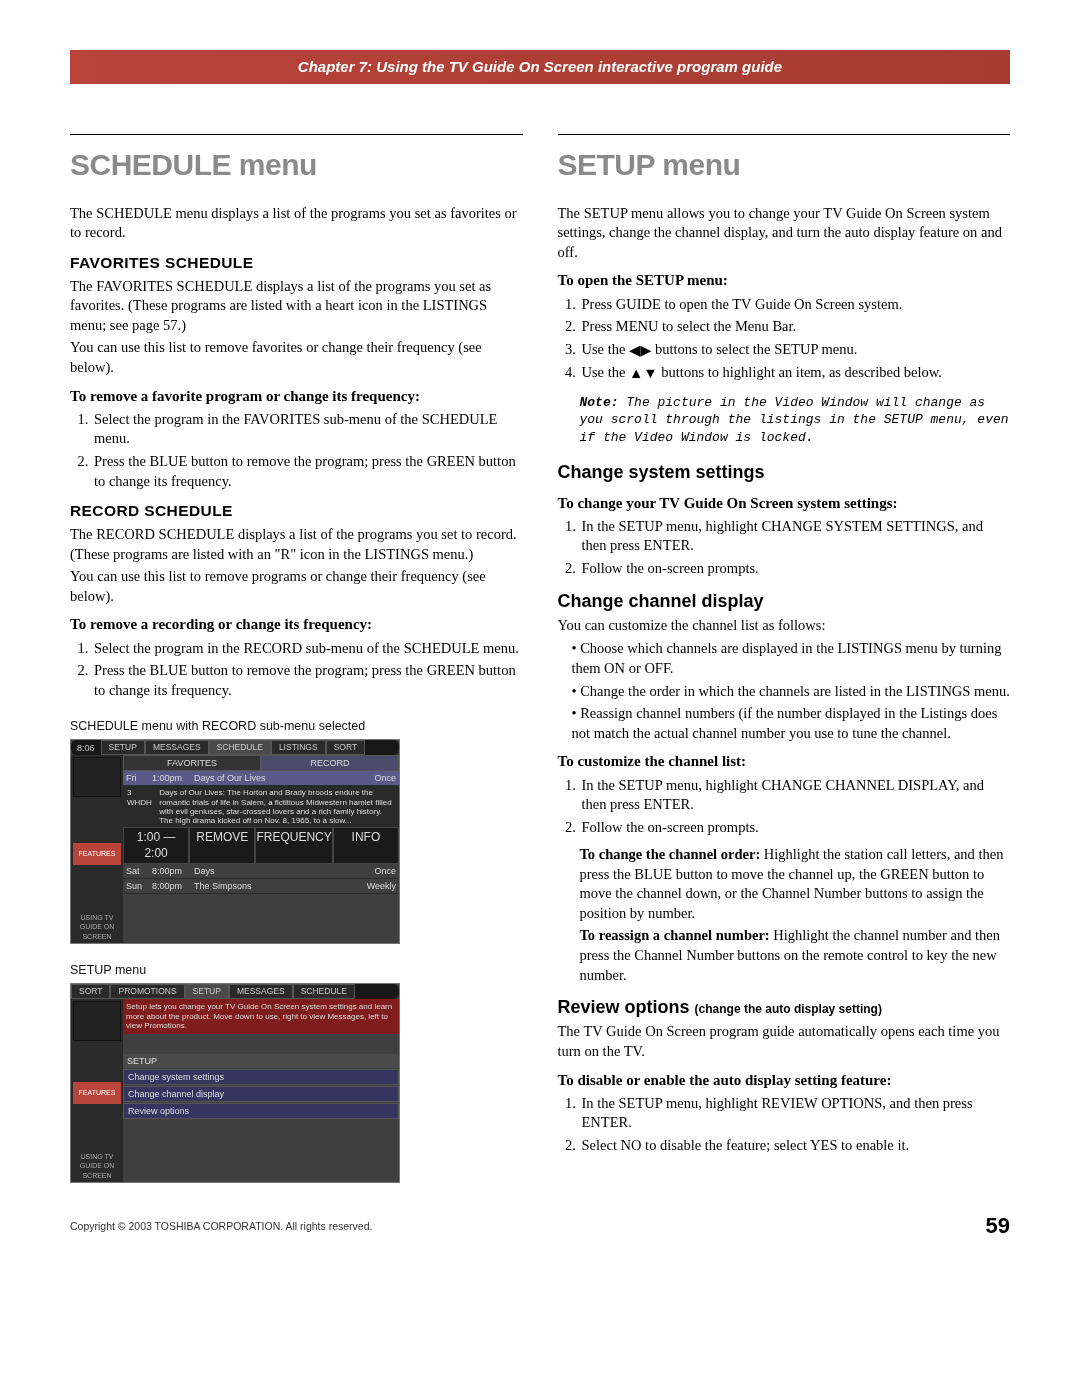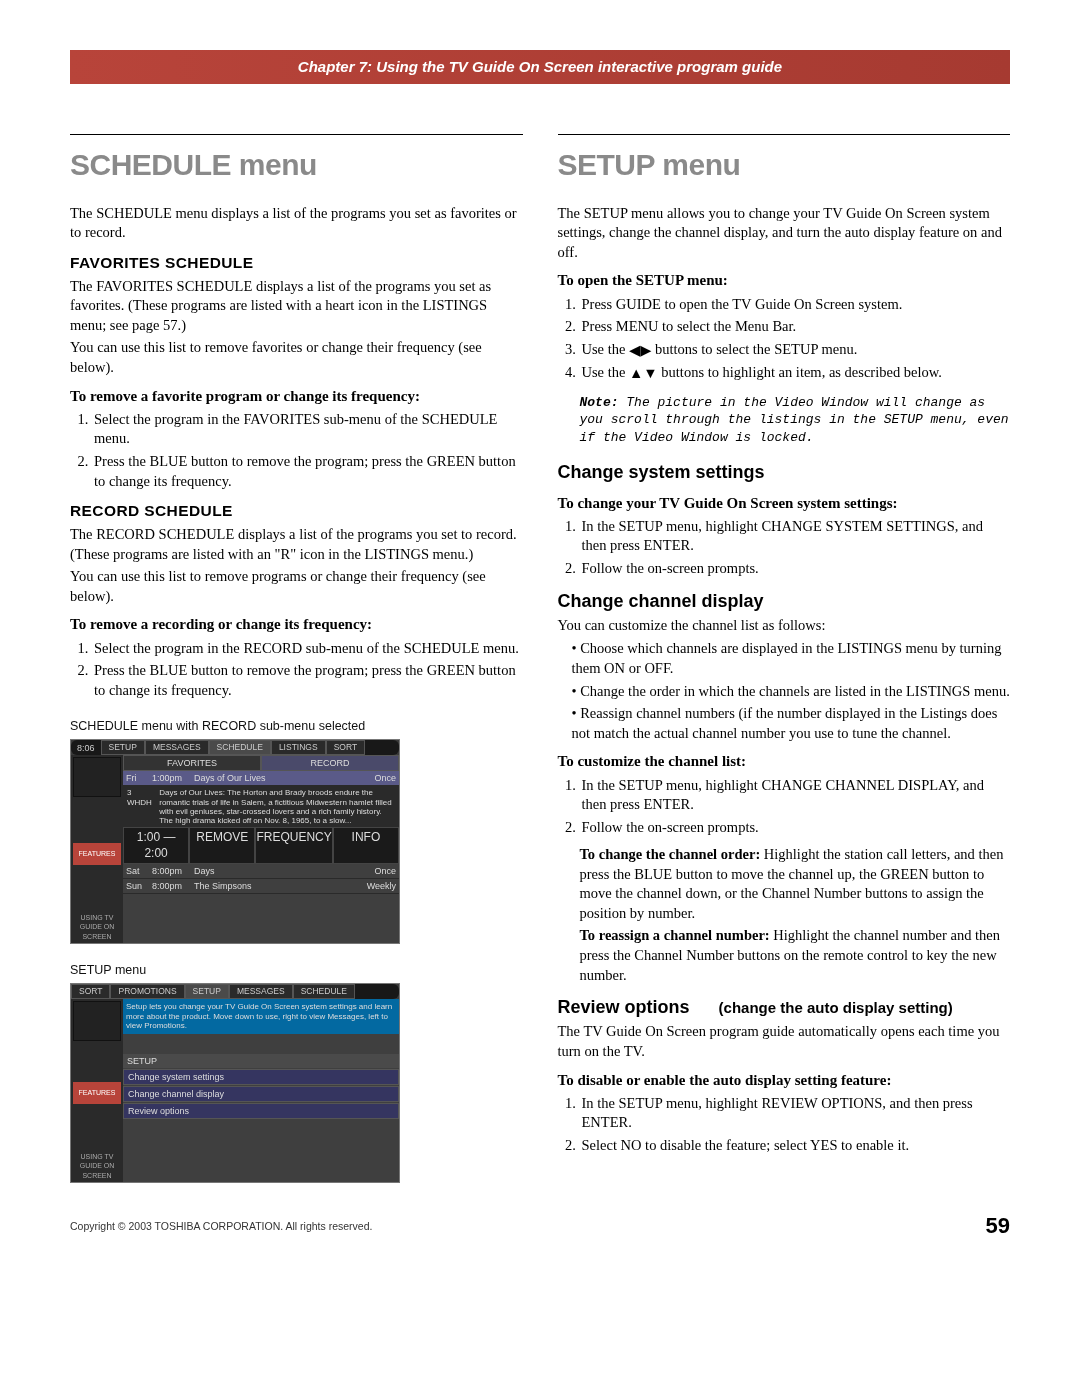--- a/index.html
+++ b/index.html
@@ -39,21 +39,21 @@
     letter-spacing: -0.5px;
   }
   h2 {
     font-family: Arial, Helvetica, sans-serif;
     font-weight: 800;
     font-size: 18px;
     margin-top: 10px;
     margin-bottom: 2px;
   }
   h2.sub { font-size: 15.5px; letter-spacing: 0.4px; }
-  h2 .paren { font-weight: 800; font-size: 15px; margin-left: 24px; }
+  h2 .paren { font-weight: 800; font-size: 12px; }
   .strong-lead { font-weight: bold; font-family: Georgia, serif; font-size: 15px; margin-top: 8px; }
   p { margin: 3px 0; }
   ol { margin: 4px 0 8px 22px; }
   ol li { padding-left: 2px; margin-bottom: 3px; }
   ul.bul { list-style: none; margin: 4px 0 8px 14px; }
   ul.bul li::before { content: "• "; }
   ul.bul li { margin-bottom: 3px; }
   .note { font-style: italic; font-family: Liberation Mono, monospace; font-size: 13px; margin: 10px 0 14px 22px; }
   .note .nlabel { font-weight: bold; font-style: italic; }
   .arrow-lr, .arrow-ud { display: inline-block; vertical-align: middle; }
@@ -86,21 +86,21 @@
   .ss-body { position:absolute; left:52px; right:0; top:15px; bottom:0; background:#3f3f3f; }
   .ss-tabs { display:flex; font-size:9px; }
   .ss-tabs div { flex:1; text-align:center; padding:1px 0; background:#333; border:1px solid #555;}
   .ss-tabs div.sel { background:#4a4a6a; }
   .ss-row { display:flex; font-size:9px; padding:1px 3px; border-bottom:1px solid #2a2a2a; align-items:center; }
   .ss-row.hl { background:#5a5a88; }
   .ss-row .c1{width:26px;} .ss-row .c2{width:42px;} .ss-row .c3{flex:1;} .ss-row .c4{width:44px; text-align:right;}
   .ss-desc { background:#2a2a2a; font-size:8px; padding:2px 4px; line-height:1.15; }
   .ss-btns { display:flex; font-size:12px; background:#1a1a1a;}
   .ss-btns div{flex:1; text-align:center; padding:1px 0; border:1px solid #444;}
-  .ss2 .ss-msg { background:#0369a1; padding:3px; font-size:8px; line-height:1.2; }
+  .ss2 .ss-msg { background:#7f1d1d; padding:3px; font-size:8px; line-height:1.2; }
   .ss2 .ss-item { background:#353560; padding:1px 4px; margin:1px 0; font-size:9px; border:1px solid #555;}
   .ss2 .ss-head { background:#4a4a4a; padding:1px 4px; margin-top:20px; font-size:9px;}
   .footer {
     margin-top: 24px;
     display:flex; align-items:center; justify-content:space-between;
     font-family: Arial, Helvetica, sans-serif;
     font-size: 10.5px;
   }
   .footer .cp { flex:1; text-align:left; color:#333;}
   .footer .pn { font-weight:800; font-size:22px; }

